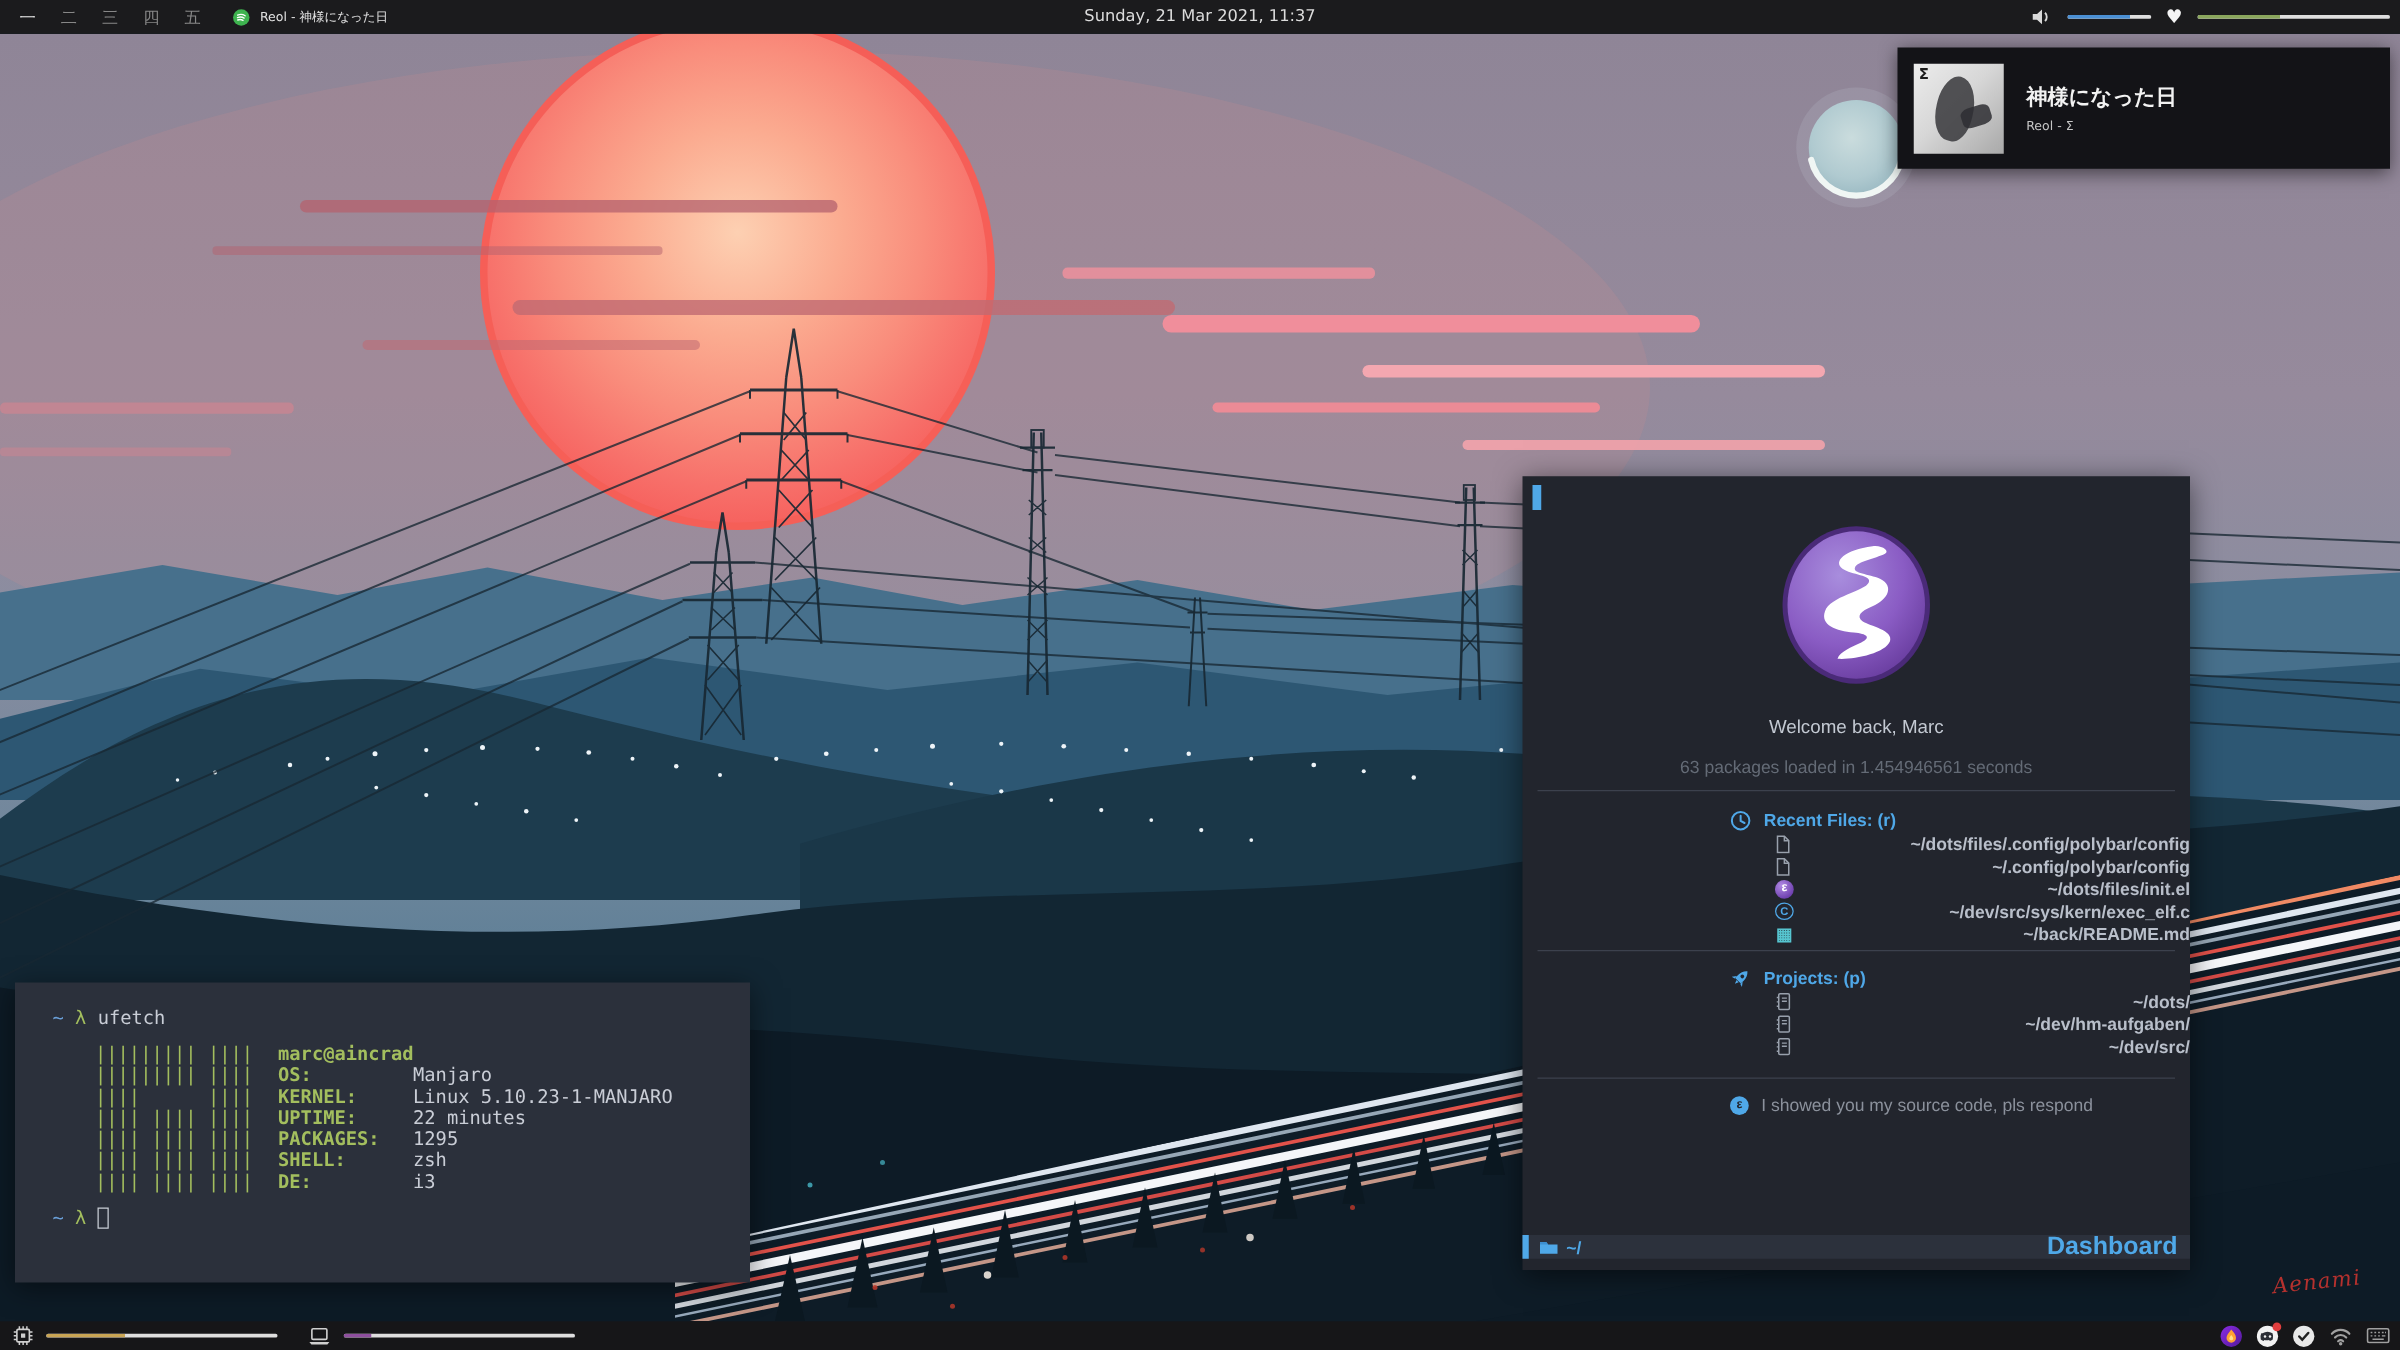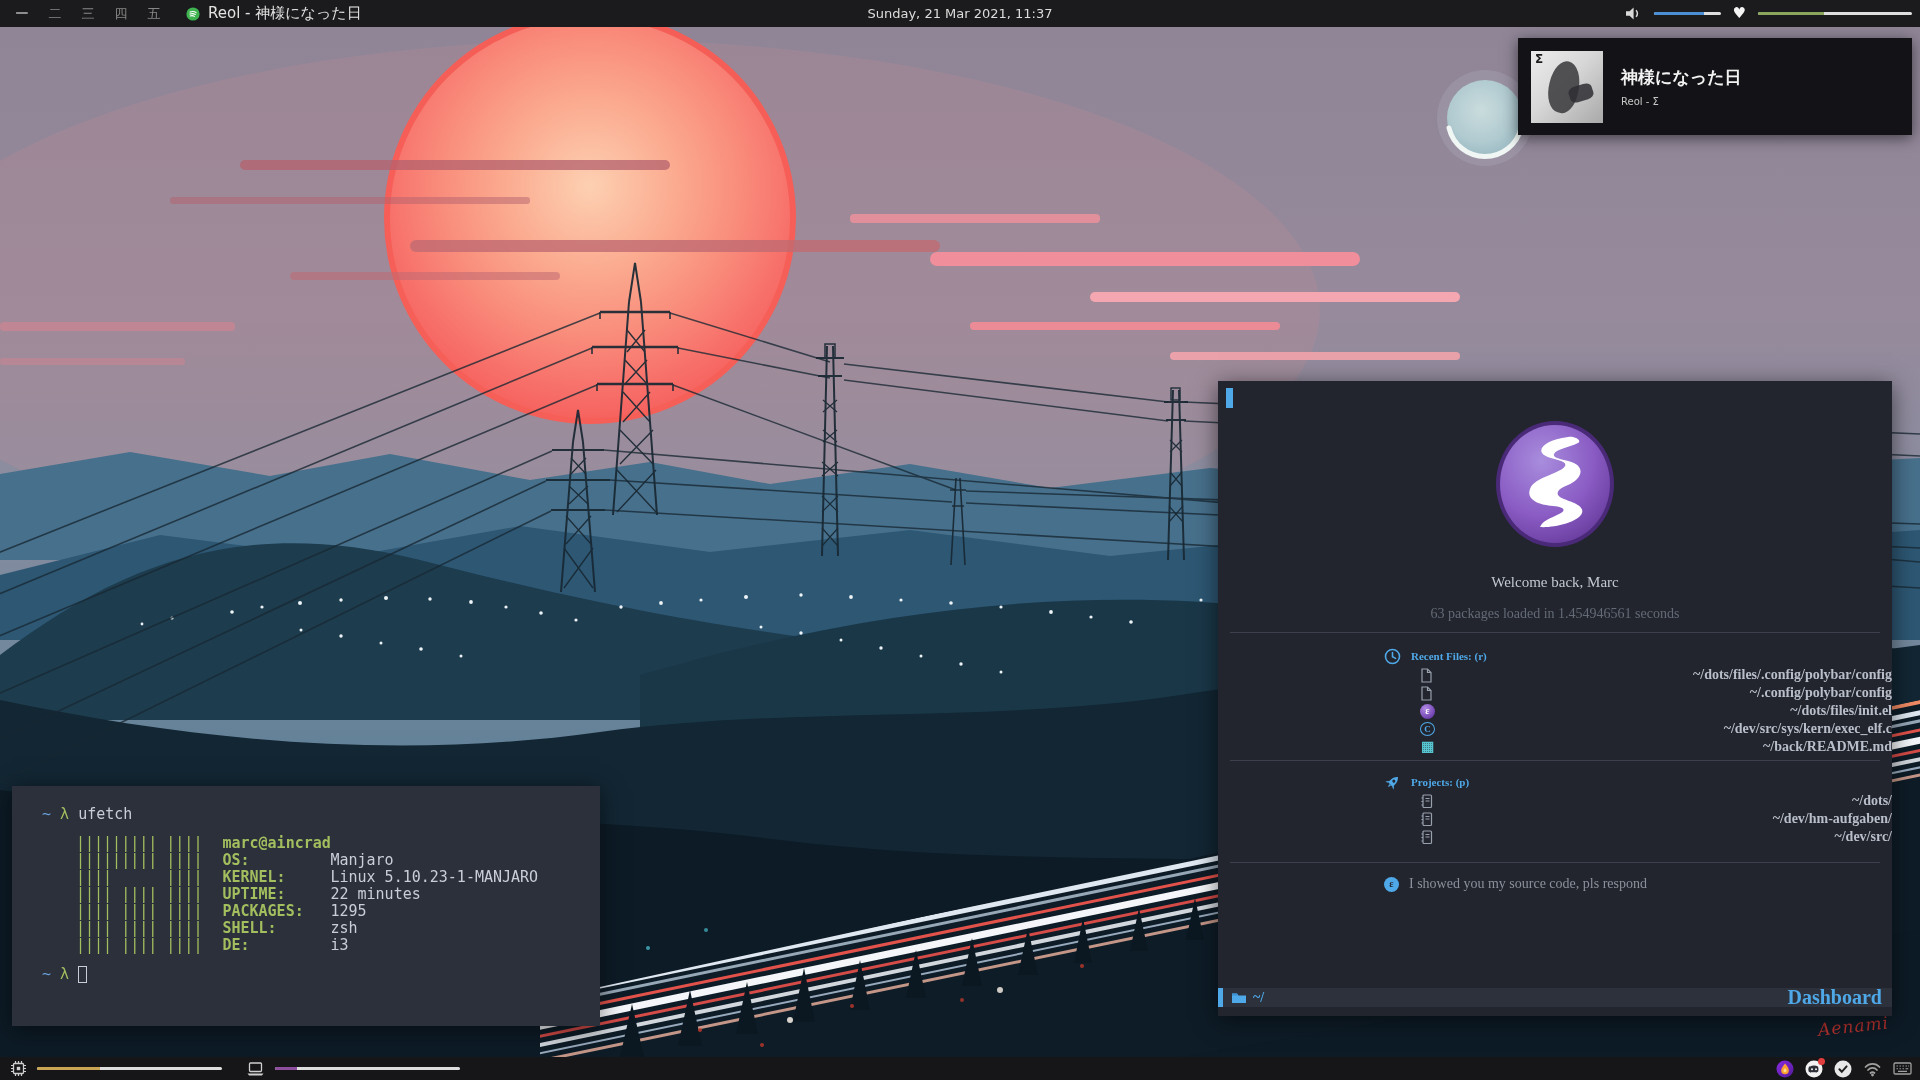--- a/index.html
+++ b/index.html
@@ -7,21 +7,21 @@
               font-family:"DejaVu Sans", sans-serif; }
   #stage { position:relative; width:1920px; height:1080px; overflow:hidden; }
 
   
   #topbar { position:absolute; top:0; left:0; width:1920px; height:27px;
             background:#1b1b1d; display:flex; align-items:center; z-index:40; }
   .ws-group { display:flex; align-items:center; gap:17px; padding-left:14px; }
   .ws { font-size:13px; color:#878787; width:16px; text-align:center; cursor:default; }
   .ws.active { color:#eaeaea; }
   .np { display:flex; align-items:center; gap:8px; margin-left:24px; }
-  .np-title { font-size:15px; color:#e2e2e2; }
+  .np-title { font-size:10px; color:#e2e2e2; }
   #clock { position:absolute; left:0; right:0; text-align:center; font-size:13px; color:#dcdcdc; pointer-events:none; }
   .tr-cluster { margin-left:auto; display:flex; align-items:center; gap:12px; padding-right:8px; }
   .slider { height:3px; background:#dedede; border-radius:2px; overflow:hidden; }
   .slider > div { height:100%; }
   .sl-vol { width:67px; } .sl-vol > div { background:#4a8fd4; }
   .sl-heart { width:154px; } .sl-heart > div { background:#8aa65c; }
   .heart-glyph { color:#f5f5f5; font-size:15px; line-height:15px; }
 
   
   #notif { position:absolute; left:1518px; top:38px; width:394px; height:97px;
@@ -53,31 +53,31 @@
   .t-body { display:flex; gap:20px; margin-left:34px; margin-top:12px; }
   .t-art div { white-space:pre; line-height:17px; color:#a3be5e; }
   .t-info { line-height:17px; }
   .t-host { color:#a3be5e; font-weight:bold; }
   .t-label { display:inline-block; min-width:108px; color:#a3be5e; font-weight:bold; }
   .t-val { color:#c9cdd6; }
   .t-prompt2 { margin-top:11px; display:flex; align-items:center; gap:9px; }
   .t-cursor { display:inline-block; width:9px; height:17px; border:1px solid #c9cdd6; }
 
   
-  #emacs { position:absolute; left:1218px; top:381px; width:674px; height:635px;
+  #emacs { position:absolute; left:1218px; top:381px; width:534px; height:635px;
            background:#22252d; box-shadow:0 4px 22px rgba(0,0,0,.55); z-index:20;
-           font-family:Liberation Serif, serif; }
+           font-family:Liberation Sans, sans-serif; }
   .tabmark { position:absolute; left:8px; top:7px; width:7px; height:20px; background:#4fa8e8; }
   .e-logo { display:block; margin:38px auto 0; }
   .e-welcome { text-align:center; color:#c3c9d2; font-size:15px; margin-top:24px; line-height:18px; }
   .e-load { text-align:center; color:#646b76; font-size:14px; margin-top:14px; line-height:17px; }
   .e-sep { border-top:1px solid #3c414d; margin:10px 12px 0; }
   .e-sec { margin-left:166px; }
   .e-head { display:flex; align-items:center; gap:10px; margin-top:14px; line-height:19px;
-            color:#4fa8e8; font-size:11px; font-weight:bold; }
+            color:#4fa8e8; font-size:14px; font-weight:bold; }
   .e-item { display:flex; align-items:center; gap:9px; margin-left:36px; line-height:18px;
             color:#b9bfca; font-size:14px; font-weight:bold; cursor:pointer;justify-content:space-between; }
   .mini-circ { display:inline-flex; width:15px; height:15px; border-radius:50%;
                align-items:center; justify-content:center; font-size:10px; font-weight:bold; flex:0 0 15px; }
   .ic-emacs { background:radial-gradient(circle at 35% 30%, #b18ae4, #6d3fae 75%); color:#fff; }
   .ic-c { border:1.5px solid #4fa8e8; color:#4fa8e8; width:14px; height:14px; font-size:9px; }
   .ic-md { color:#56c5d0; font-size:14px; width:15px; text-align:center; }
   .ic-chat { background:#4fa8e8; color:#22252d; }
   .e-footer { display:flex; align-items:center; gap:10px; margin:12px 0 0 166px;
               color:#8b919c; font-size:14px; line-height:18px; }

